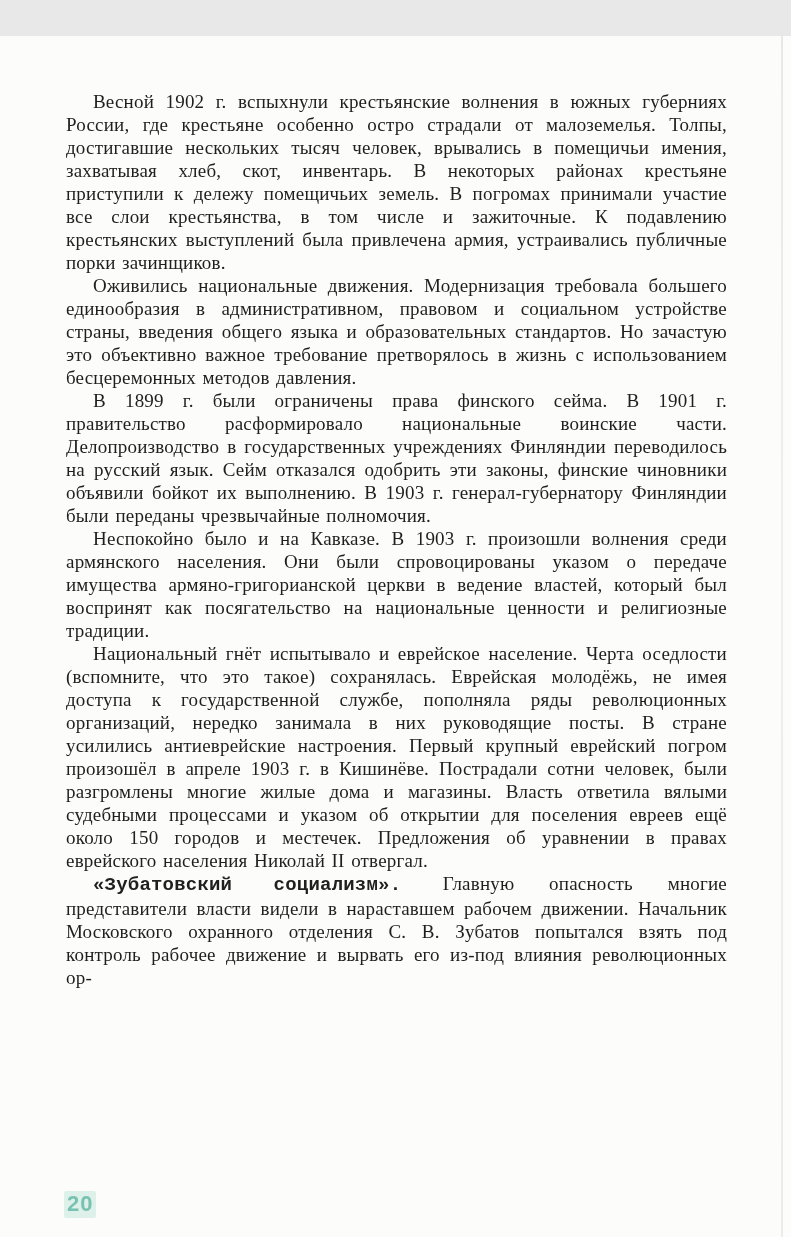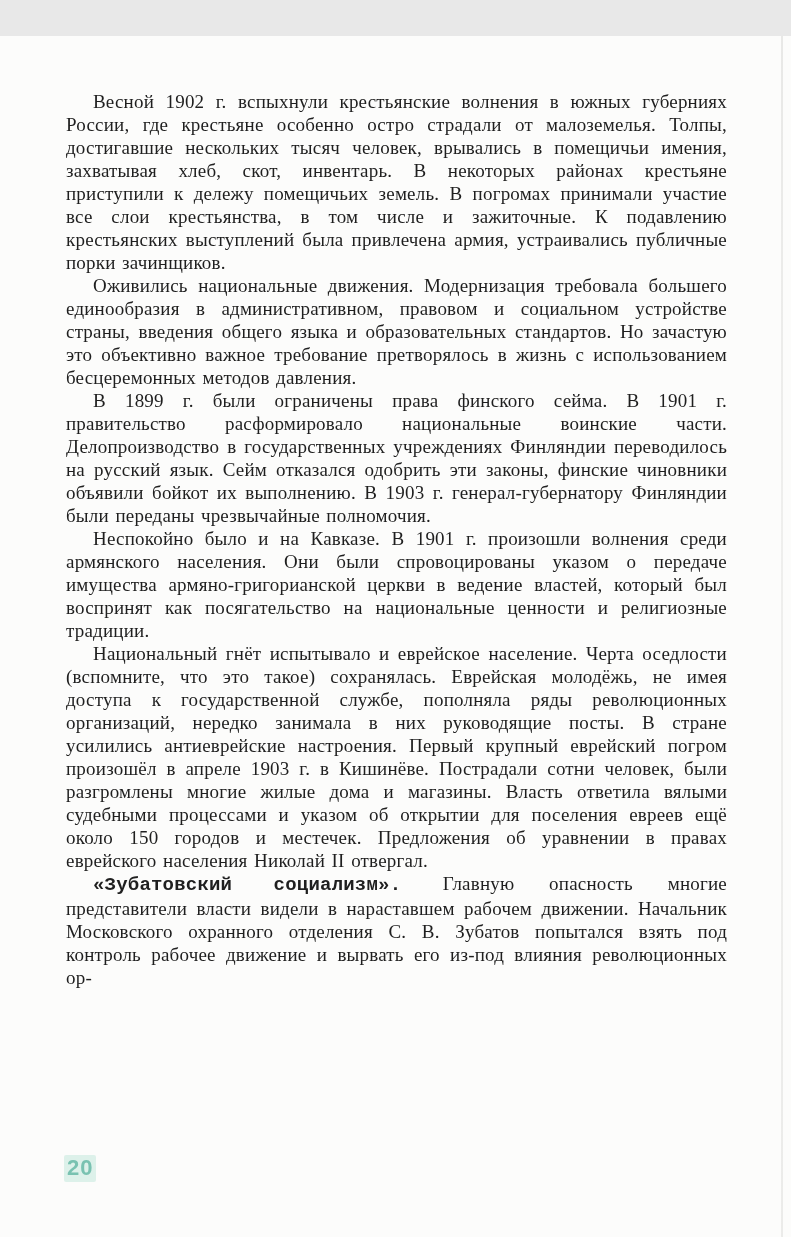--- a/index.html
+++ b/index.html
@@ -43,38 +43,38 @@
     color: #1f1f1f;
     hyphens: manual;
   }
   .text-block p b {
     font-weight: bold;
     font-family: Liberation Mono, monospace;
   }
   .page-number {
     position: absolute;
     left: 64px;
-    top: 1119px;
+    top: 1155px;
     font-family: "Liberation Sans", "DejaVu Sans", sans-serif;
     font-size: 22px;
     font-weight: 600;
     letter-spacing: 1px;
     color: #79c2b1;
     background: #ddf1ea;
     padding: 0 3px 1px 3px;
     border-radius: 2px;
   }
 </style>
 </head>
 <body>
 
 <div class="page" style="background: rgb(252, 252, 251);">
   <div class="scan-edge"></div>
   <div class="text-block">
       <p>Весной 1902 г. вспыхнули крестьянские волнения в южных губерниях России, где крестьяне особенно остро страдали от малоземелья. Толпы, достигавшие нескольких тысяч человек, врывались в помещичьи имения, захватывая хлеб, скот, инвентарь. В некоторых районах крестьяне приступили к дележу помещичьих земель. В погромах принимали участие все слои крестьянства, в том числе и зажиточные. К подавлению крестьянских выступлений была привлечена армия, устраивались публичные порки зачинщиков.</p>
       <p>Оживились национальные движения. Модернизация требовала большего единообразия в административном, правовом и социальном устройстве страны, введения общего языка и образовательных стандартов. Но зачастую это объективно важное требование претворялось в жизнь с использованием бесцеремонных методов давления.</p>
       <p>В 1899 г. были ограничены права финского сейма. В 1901 г. правительство расформировало национальные воинские части. Делопроизводство в государственных учреждениях Финляндии переводилось на русский язык. Сейм отказался одобрить эти законы, финские чиновники объявили бойкот их выполнению. В 1903 г. генерал-губернатору Финляндии были переданы чрезвычайные полномочия.</p>
-      <p>Неспокойно было и на Кавказе. В 1901 г. произошли волнения среди армянского населения. Они были спровоцированы указом о передаче имущества армяно-григорианской церкви в ведение властей, который был воспринят как посягательство на национальные ценности и религиозные традиции.</p>
+      <p>Неспокойно было и на Кавказе. В 1903 г. произошли волнения среди армянского населения. Они были спровоцированы указом о передаче имущества армяно-григорианской церкви в ведение властей, который был воспринят как посягательство на национальные ценности и религиозные традиции.</p>
       <p>Национальный гнёт испытывало и еврейское население. Черта оседлости (вспомните, что это такое) сохранялась. Еврейская молодёжь, не имея доступа к государственной службе, пополняла ряды революционных организаций, нередко занимала в них руководящие посты. В стране усилились антиеврейские настроения. Первый крупный еврейский погром произошёл в апреле 1903 г. в Кишинёве. Пострадали сотни человек, были разгромлены многие жилые дома и магазины. Власть ответила вялыми судебными процессами и указом об открытии для поселения евреев ещё около 150 городов и местечек. Предложения об уравнении в правах еврейского населения Николай II отвергал.</p>
       <p><b>«Зубатовский социализм». </b>Главную опасность многие представители власти видели в нараставшем рабочем движении. Начальник Московского охранного отделения С. В. Зубатов попытался взять под контроль рабочее движение и вырвать его из-под влияния революционных ор-</p>
     </div>
   <div class="page-number" style="color: rgb(121, 194, 177);">20</div>
 </div>
 
 </body></html>

